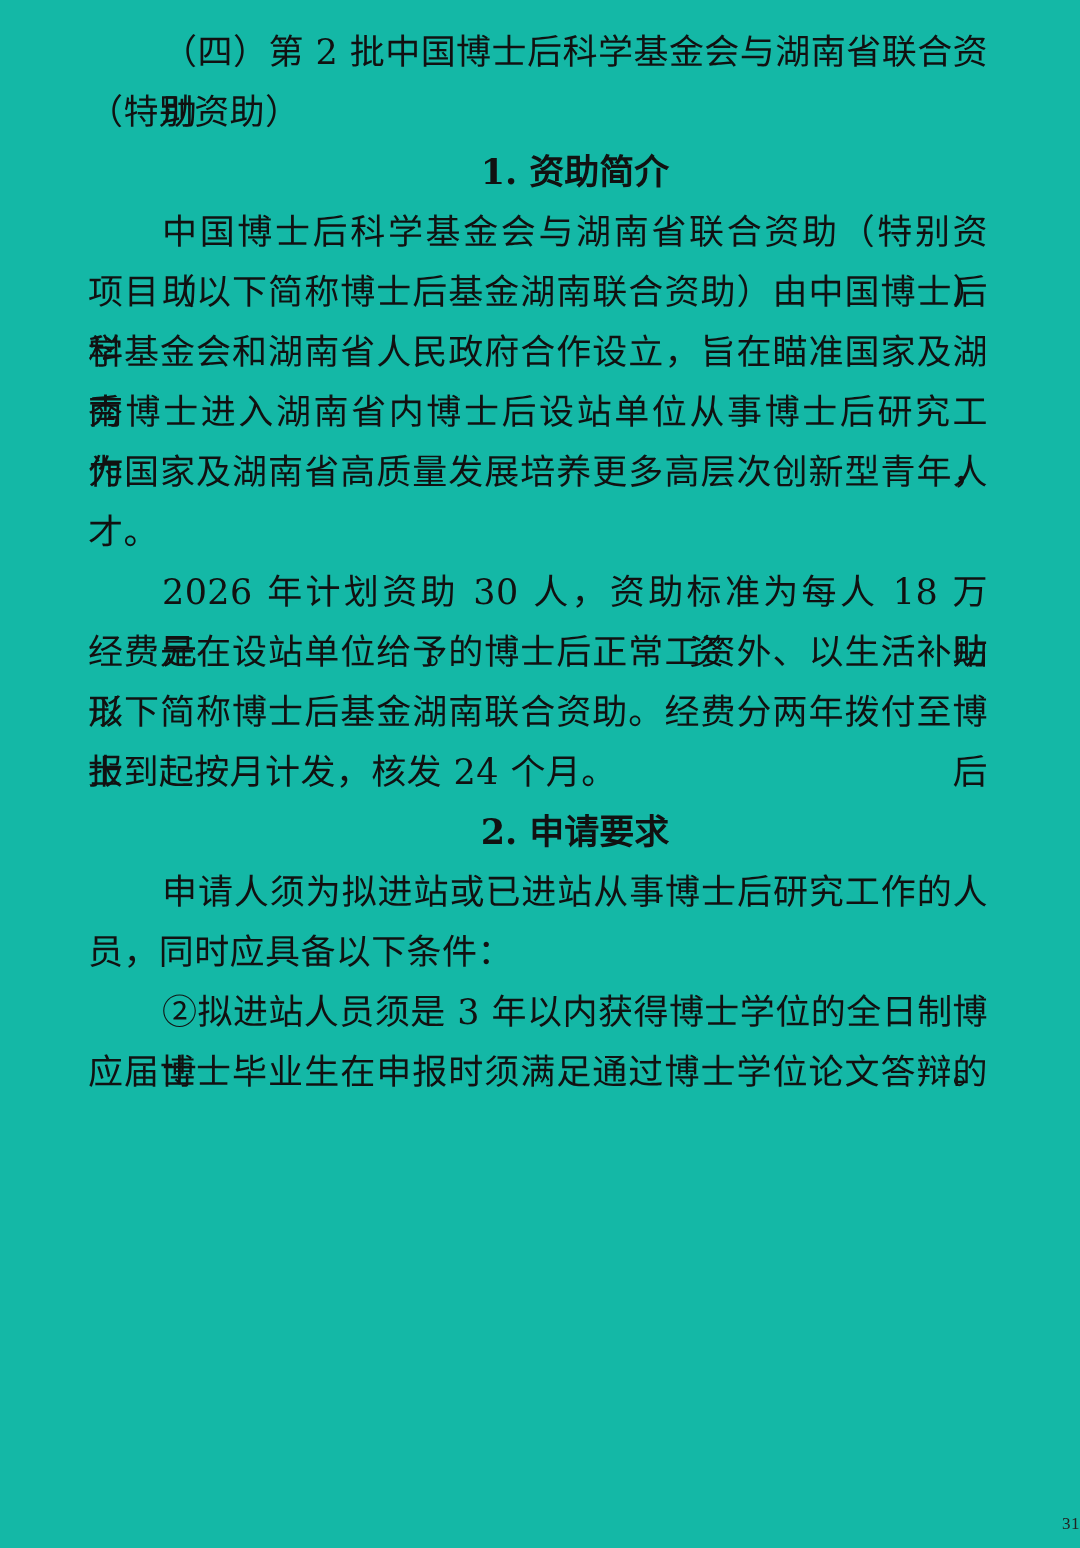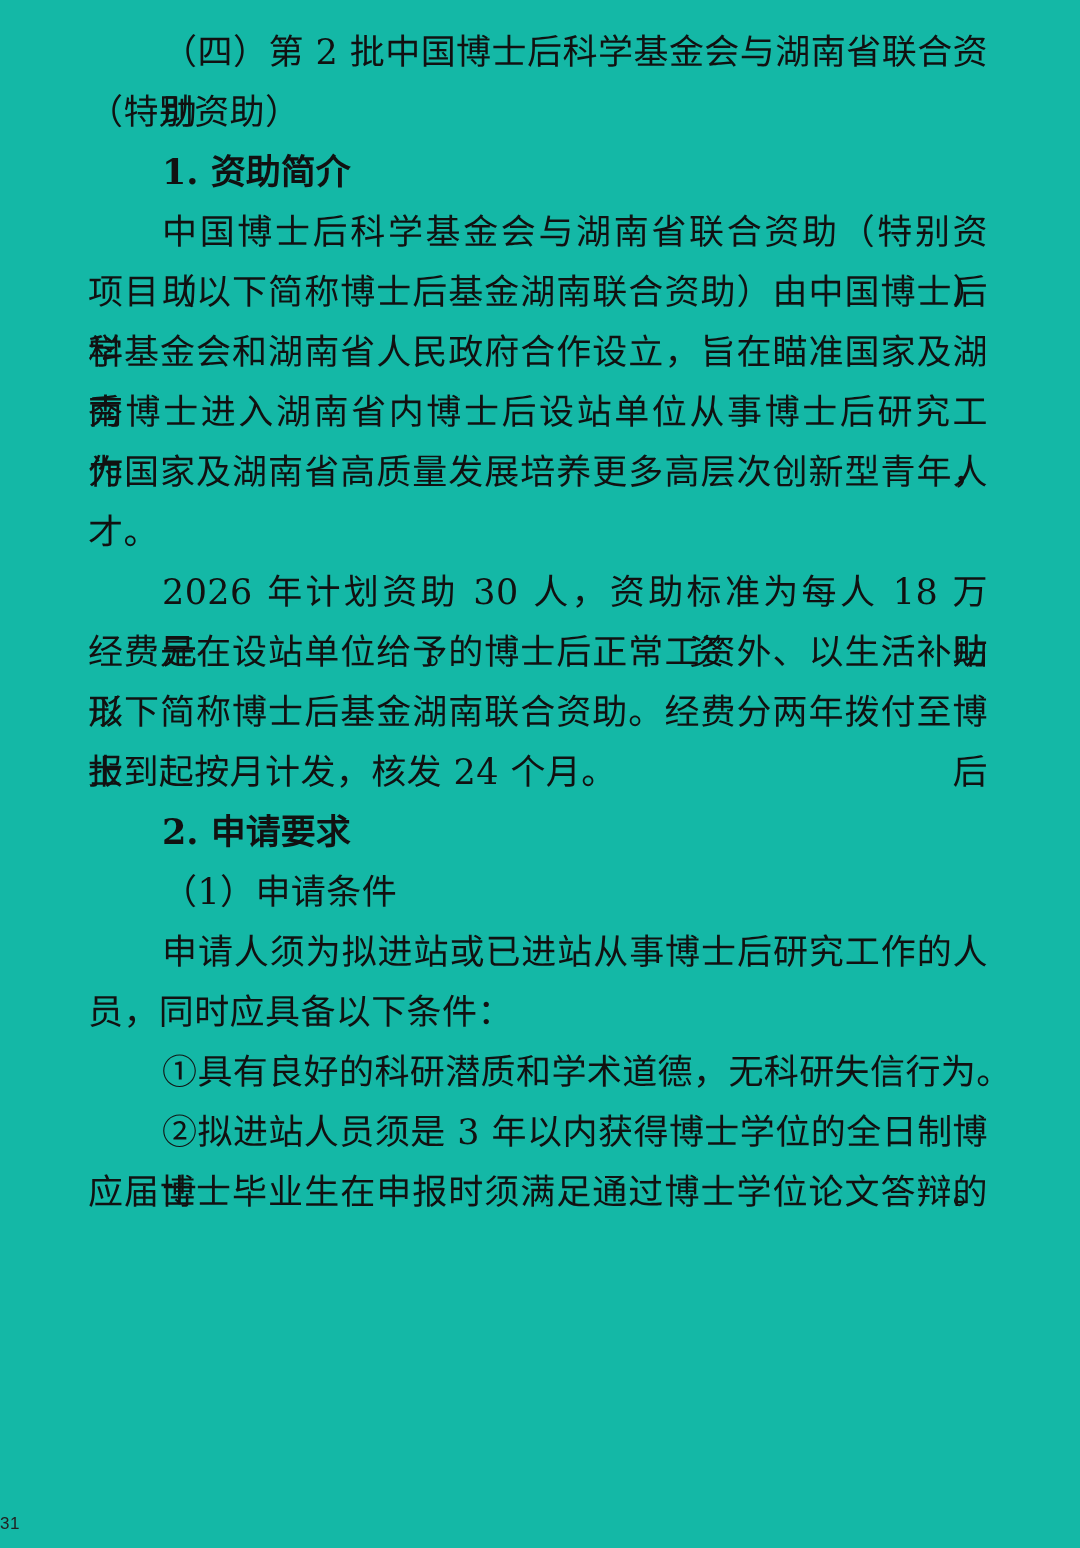--- a/index.html
+++ b/index.html
@@ -33,37 +33,37 @@
     color: #111111;
     letter-spacing: 0.4px;
     white-space: pre;
     font-weight: 400;
   }
   .line.bold {
     font-weight: 700;
     letter-spacing: 0px;
   }
   
-  .indent-2 { padding-left: 74px; }
+  .indent-2 { padding-left: 74px; text-align: center; }
 
   
   .just {
     display: block;
     text-align: justify;
     text-align-last: justify;
     white-space: normal;
   }
 
   .page-number {
     position: absolute;
     left: 0;
     right: 0;
     bottom: 14px;
-    text-align: left;
-    font-family: Liberation Sans, sans-serif;
+    text-align: right;
+    font-family: Liberation Serif, serif;
     font-size: 17px;
     color: #222222;
     letter-spacing: 0.5px;
   }
 </style>
 </head>
 <body>
 
 <div class="page">
 
@@ -81,26 +81,24 @@
     <div class="line just">为国家及湖南省高质量发展培养更多高层次创新型青年人</div>
     <div class="line">才。</div>
 
     <div class="line just indent-2">2026 年计划资助 30 人，资助标准为每人 18 万元。资助</div>
     <div class="line just">经费是在设站单位给予的博士后正常工资外、以生活补贴形</div>
     <div class="line just">以下简称博士后基金湖南联合资助。经费分两年拨付至博士后</div>
     <div class="line">报到起按月计发，核发 24 个月。</div>
 
     <div class="line bold indent-2">2. 申请要求</div>
 
-    <div class="line indent-2">（1）申请条件</div>
 
     <div class="line just indent-2">申请人须为拟进站或已进站从事博士后研究工作的人</div>
     <div class="line">员，同时应具备以下条件：</div>
 
-    <div class="line indent-2">①具有良好的科研潜质和学术道德，无科研失信行为。</div>
 
     <div class="line just indent-2">②拟进站人员须是 3 年以内获得博士学位的全日制博士。</div>
     <div class="line just">应届博士毕业生在申报时须满足通过博士学位论文答辩的</div>
 
   </div>
 
   <div class="page-number">31</div>
 
 </div>
 

